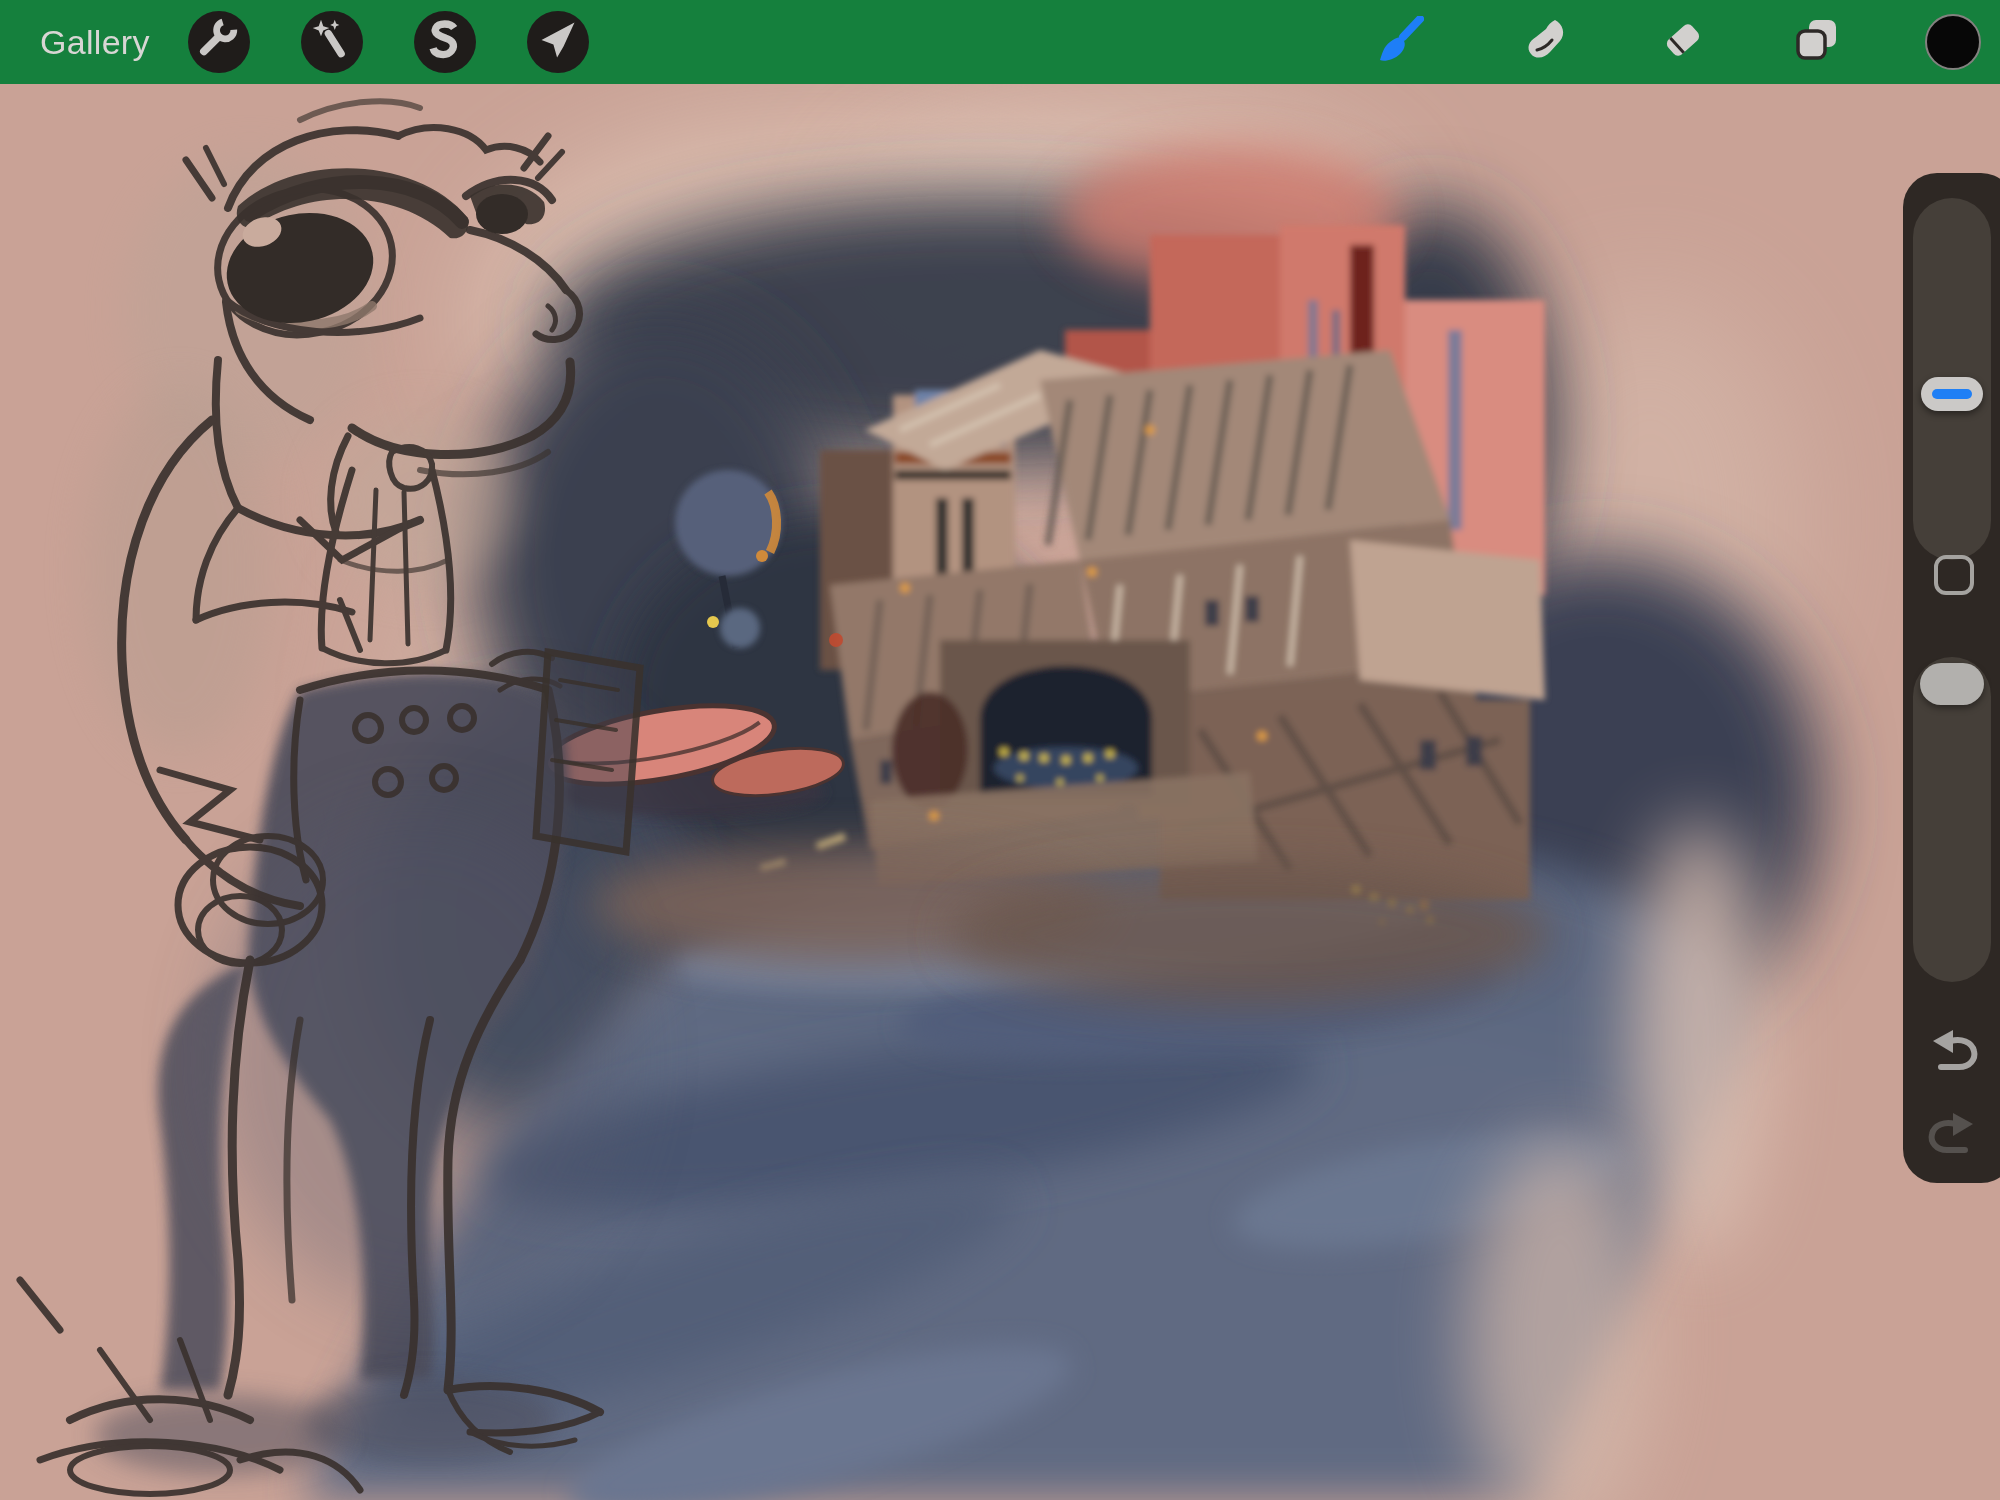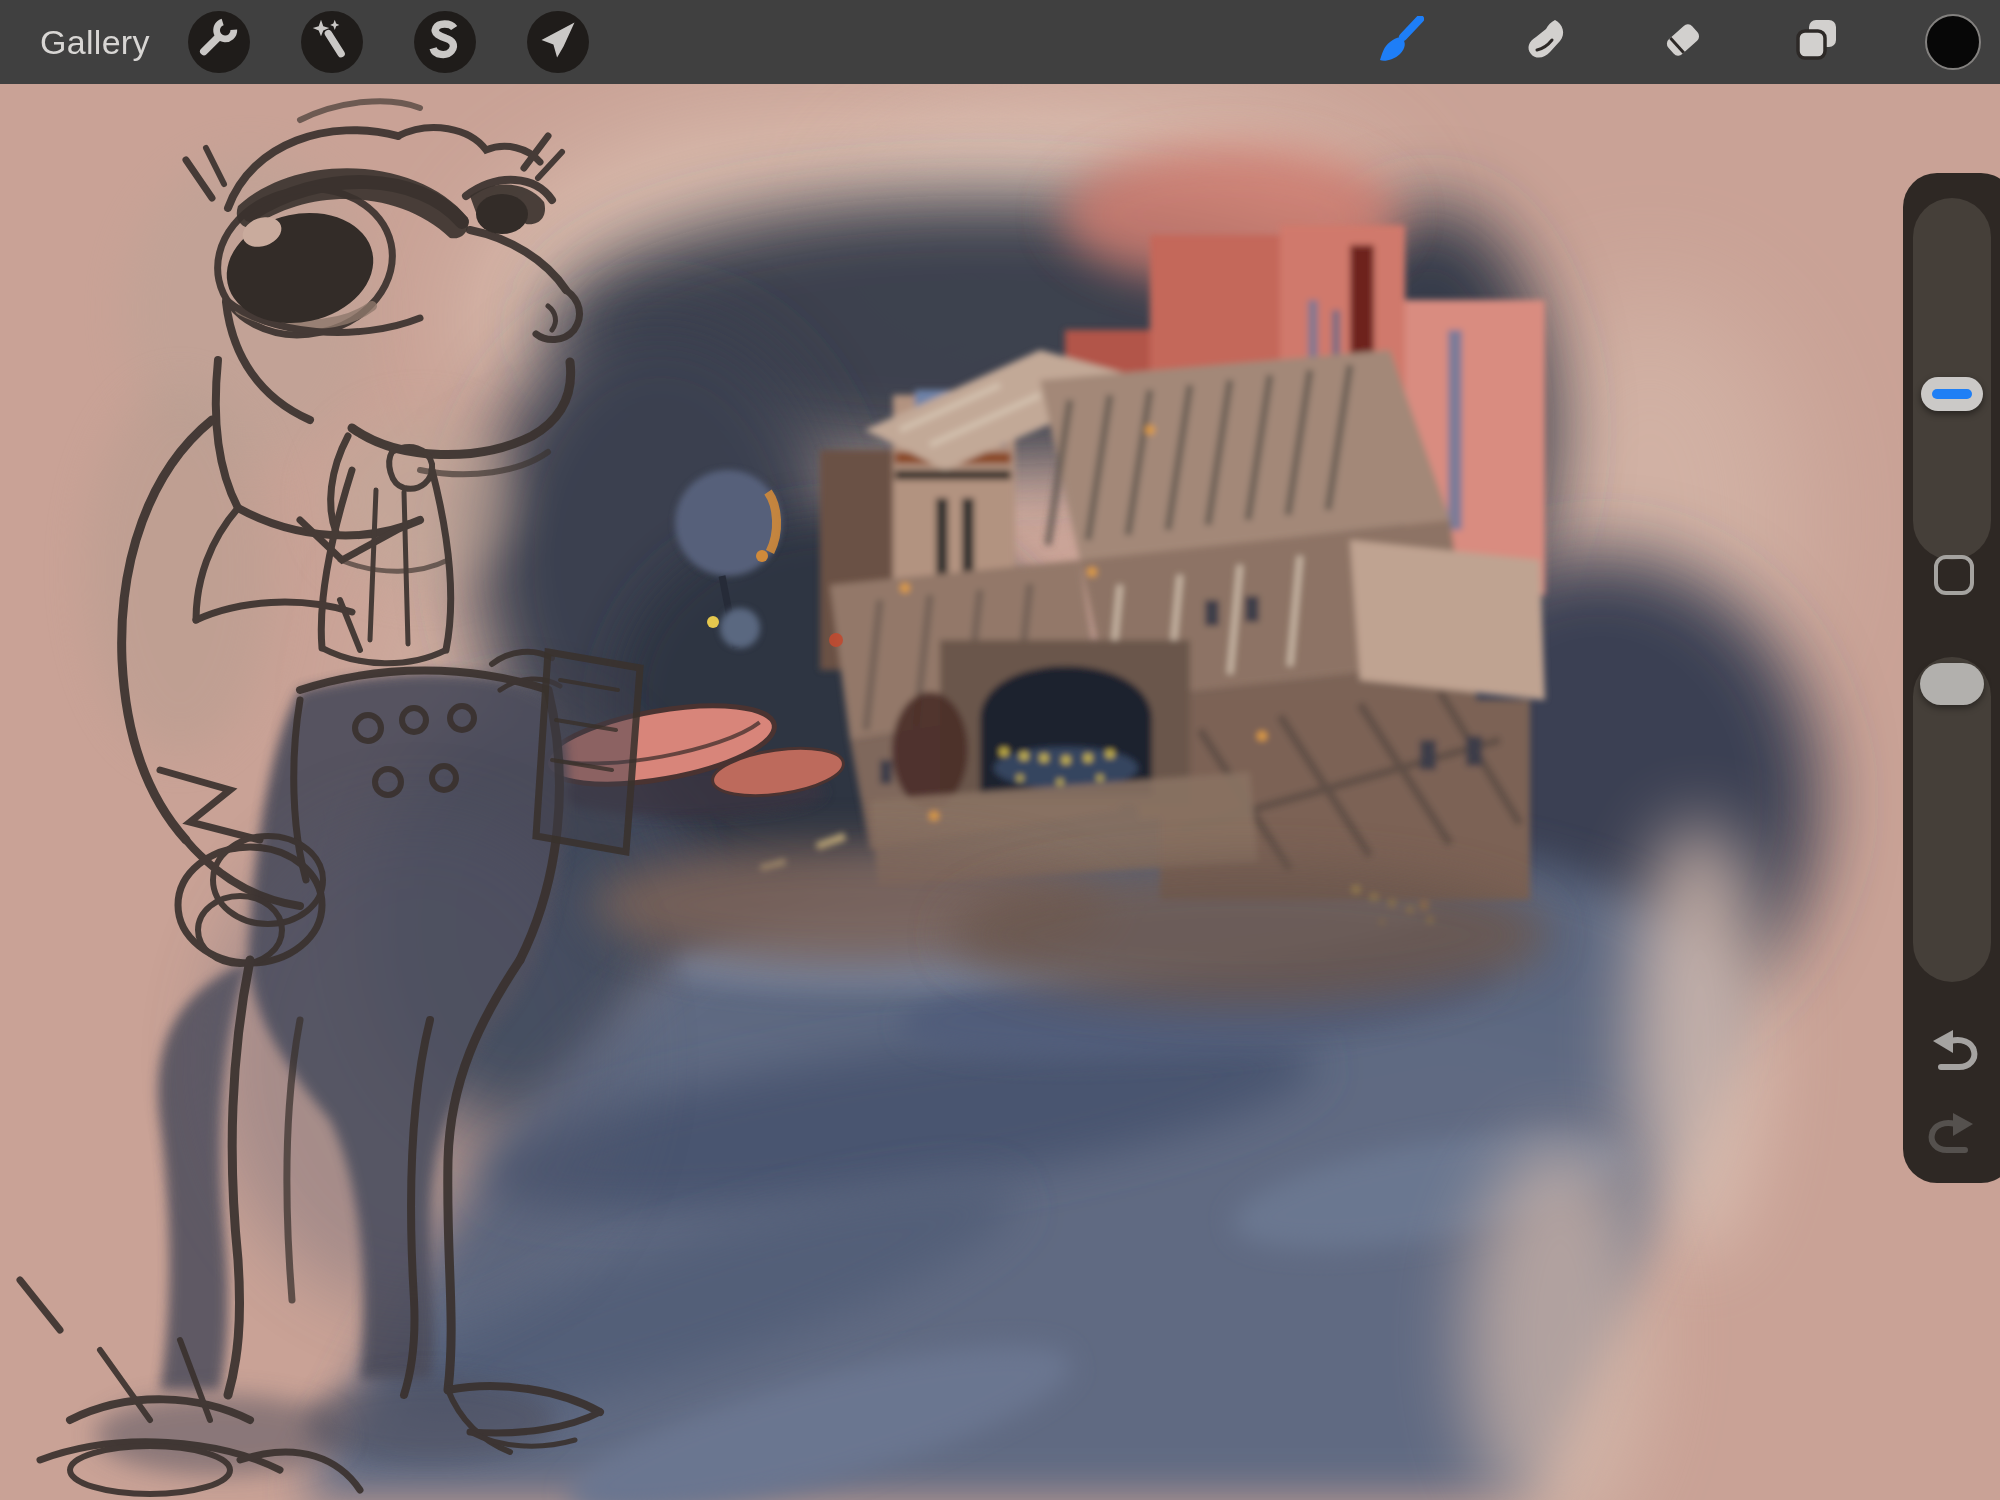--- a/index.html
+++ b/index.html
@@ -1,21 +1,21 @@
 <!DOCTYPE html>
 <html><head>
 <meta charset="utf-8">
 <style>
   html,body{margin:0;padding:0;width:2000px;height:1500px;overflow:hidden;
     background:#c9a296;font-family:"Liberation Sans",sans-serif;-webkit-font-smoothing:antialiased;}
   .stage{position:relative;width:2000px;height:1500px;overflow:hidden;}
   
   .art{position:absolute;left:0;top:0;width:2000px;height:1500px;z-index:1;}
   
-  .toolbar{position:absolute;left:0;top:0;width:2000px;height:84px;background:#404040;z-index:10;}
+  .toolbar{position:absolute;left:0;top:0;width:2000px;height:84px;background:#15803d;z-index:10;}
   .gallery{position:absolute;left:40px;top:0;height:84px;display:flex;align-items:center;
     font-size:34px;letter-spacing:.3px;color:#d8d6d4;cursor:pointer;}
   .tool-circle{position:absolute;top:11px;width:62px;height:62px;border-radius:50%;
     background:#1f1c1a;display:flex;align-items:center;justify-content:center;}
   .flat-tool{position:absolute;top:18px;width:48px;height:48px;display:flex;align-items:center;justify-content:center;}
   .swatch{position:absolute;left:1925px;top:14px;width:56px;height:56px;border-radius:50%;
     background:#070707;border:2px solid #83817f;box-sizing:border-box;}
   
   .sidebar{position:absolute;left:1903px;top:173px;width:112px;height:1010px;
     background:rgba(40,36,32,.97);border-radius:34px;z-index:9;}

